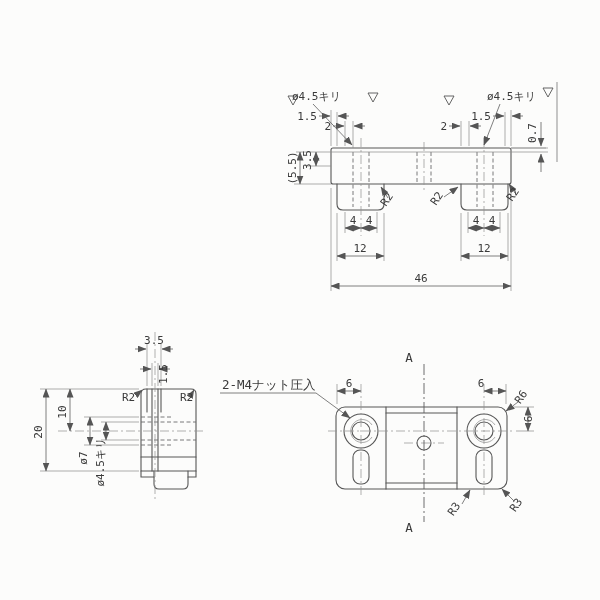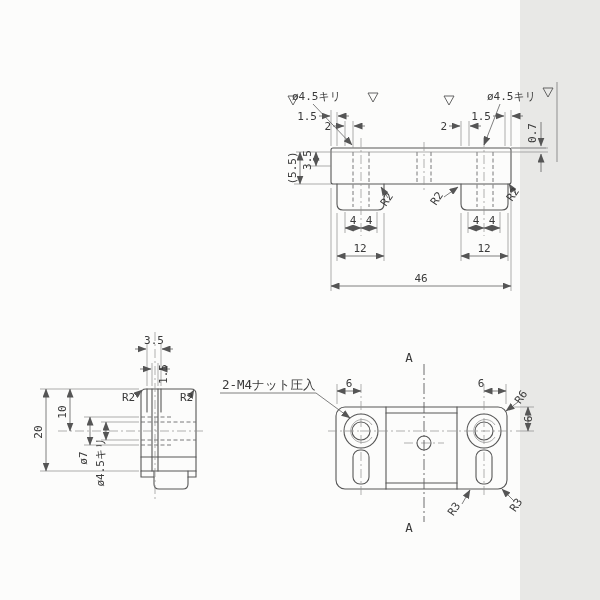--- a/index.html
+++ b/index.html
@@ -1,17 +1,17 @@
 <!DOCTYPE html>
 <html><head>
 <meta charset="utf-8">
 <style>
   html,body { margin:0; padding:0; background:#e8e8e6; }
   .sheet {
-    width:520px; height:600px; background:#fcfcfb; position:relative;
+    width:600px; height:600px; background:#fcfcfb; position:relative;
     font-family:"DejaVu Sans Mono","DejaVu Sans",sans-serif;
   }
   svg { display:block; }
   .geo  { stroke:#575757; stroke-width:1.1; fill:none; stroke-linecap:round; }
   .thin { stroke:#8a8a8a; stroke-width:0.7; fill:none; }
   .hid  { stroke:#6b6b6b; stroke-width:0.9; fill:none; stroke-dasharray:4 2.5; }
   .cl   { stroke:#909090; stroke-width:0.7; fill:none; stroke-dasharray:9 3 2 3; }
   .sec  { stroke:#5f5f5f; stroke-width:0.9; fill:none; stroke-dasharray:11 3 2 3; }
   .dim  { stroke:#606060; stroke-width:0.8; fill:none; }
   .tri  { stroke:#555555; stroke-width:0.9; fill:none; }

